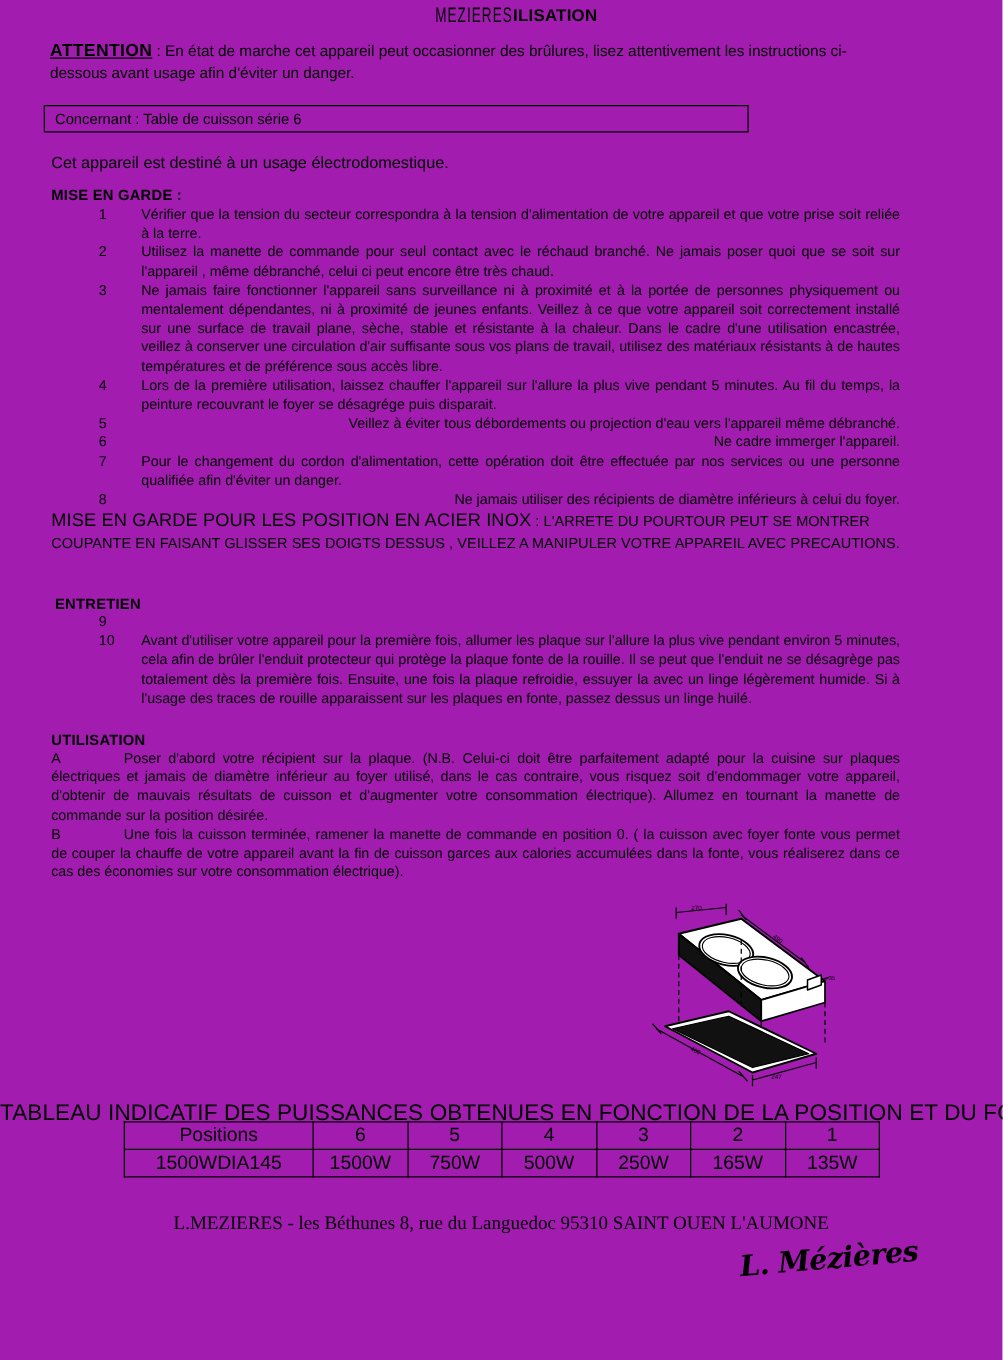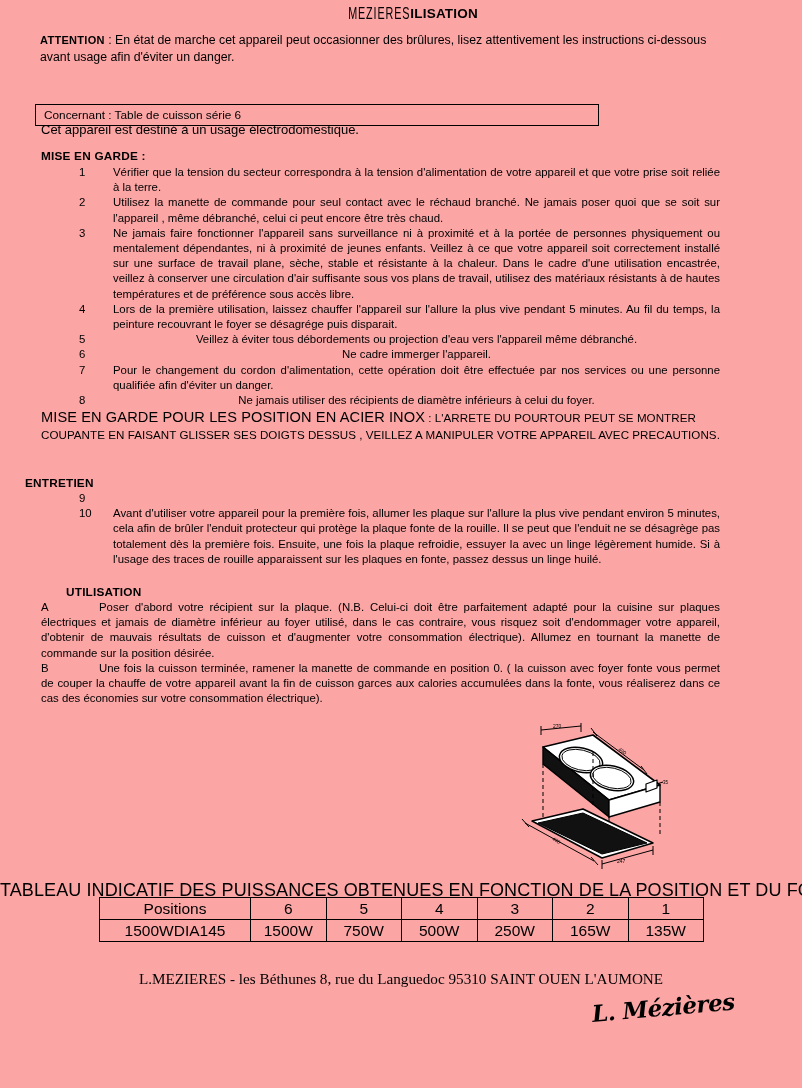--- a/index.html
+++ b/index.html
@@ -13,21 +13,21 @@
     height: 1088px;
     position: relative;
     font-family: "Liberation Sans", sans-serif;
     color: #000000;
     overflow: hidden;
   }
 
   .page {
     position: absolute;
     inset: 0;
-    background: #fca5a5;
+    background: #a21caf;
   }
 
   
   .doc-header {
     position: absolute;
     top: 4px;
     left: 0;
     width: 802px;
     text-align: center;
     white-space: nowrap;
@@ -53,28 +53,29 @@
   .attention-block {
     position: absolute;
     top: 32px;
     left: 40px;
     width: 680px;
     font-size: 12.3px;
     line-height: 17px;
   }
   .attention-word {
     font-weight: bold;
-    font-size: 11px;
+    text-decoration: underline;
+    font-size: 14px;
     letter-spacing: 0.3px;
   }
 
   
   .concernant-box {
     position: absolute;
-    top: 104px;
+    top: 84px;
     left: 35px;
     width: 564px;
     height: 22px;
     border: 1.6px solid #000;
     box-sizing: border-box;
   }
   .concernant-text {
     position: absolute;
     left: 8px;
     top: 3px;
@@ -119,21 +120,21 @@
     padding-left: 38px;
     box-sizing: border-box;
   }
   .num-body {
     flex: 1 1 auto;
     font-size: 11.4px;
     line-height: 15.2px;
     text-align: justify;
     text-justify: inter-word;
   }
-  .num-body.nojust { text-align: center; }
+  .num-body.nojust { text-align: right; }
 
   
   .inox-block {
     position: absolute;
     top: 409px;
     left: 41px;
     width: 679px;
     line-height: 15.5px;
   }
   .inox-big {
@@ -277,33 +278,33 @@
     <div class="num-item">
       <div class="num-marker">8</div>
       <div class="num-body nojust">Ne jamais utiliser des récipients de diamètre inférieurs à celui du foyer.</div>
     </div>
   </div>
 
   <div class="inox-block">
     <span class="inox-big">MISE EN GARDE POUR LES POSITION EN ACIER INOX</span><span class="inox-small"> : L'ARRETE DU POURTOUR PEUT SE MONTRER COUPANTE EN FAISANT GLISSER SES DOIGTS DESSUS , VEILLEZ A MANIPULER VOTRE APPAREIL AVEC PRECAUTIONS.</span>
   </div>
 
-  <div class="sect-head" style="top:476px; left:25px;">ENTRETIEN</div>
+  <div class="sect-head" style="top:476px; left:44px;">ENTRETIEN</div>
 
   <div class="num-list" style="top:491px;">
     <div class="num-item">
       <div class="num-marker">9</div>
     </div>
     <div class="num-item">
       <div class="num-marker">10</div>
       <div class="num-body">Avant d'utiliser votre appareil pour la première fois, allumer les plaque sur l'allure la plus vive pendant environ 5 minutes, cela afin de brûler l'enduit protecteur qui protège la plaque fonte de la rouille. Il se peut que l'enduit ne se désagrège pas totalement dès la première fois. Ensuite, une fois la plaque refroidie, essuyer la avec un linge légèrement humide. Si à l'usage des traces de rouille apparaissent sur les plaques en fonte, passez dessus un linge huilé.</div>
     </div>
   </div>
 
-  <div class="sect-head" style="top:585px; left:41px;margin-left:25px;">UTILISATION</div>
+  <div class="sect-head" style="top:585px; left:41px;">UTILISATION</div>
 
   <div class="util-para" style="top:600px;">
     <span class="util-letter">A</span><span>Poser d'abord votre récipient sur la plaque. (N.B. Celui-ci doit être parfaitement adapté pour la cuisine sur plaques électriques et jamais de diamètre inférieur au foyer utilisé, dans le cas contraire, vous risquez soit d'endommager votre appareil, d'obtenir de mauvais résultats de cuisson et d'augmenter votre consommation électrique). Allumez en tournant la manette de commande sur la position désirée.</span>
   </div>
 
   <div class="util-para" style="top:661px;">
     <span class="util-letter">B</span><span>Une fois la cuisson terminée, ramener la manette de commande en position 0. ( la cuisson avec foyer fonte vous permet de couper la chauffe de votre appareil avant la fin de cuisson garces aux calories accumulées dans la fonte, vous réaliserez dans ce cas des économies sur votre consommation électrique).</span>
   </div>
 
   <div class="diagram">

